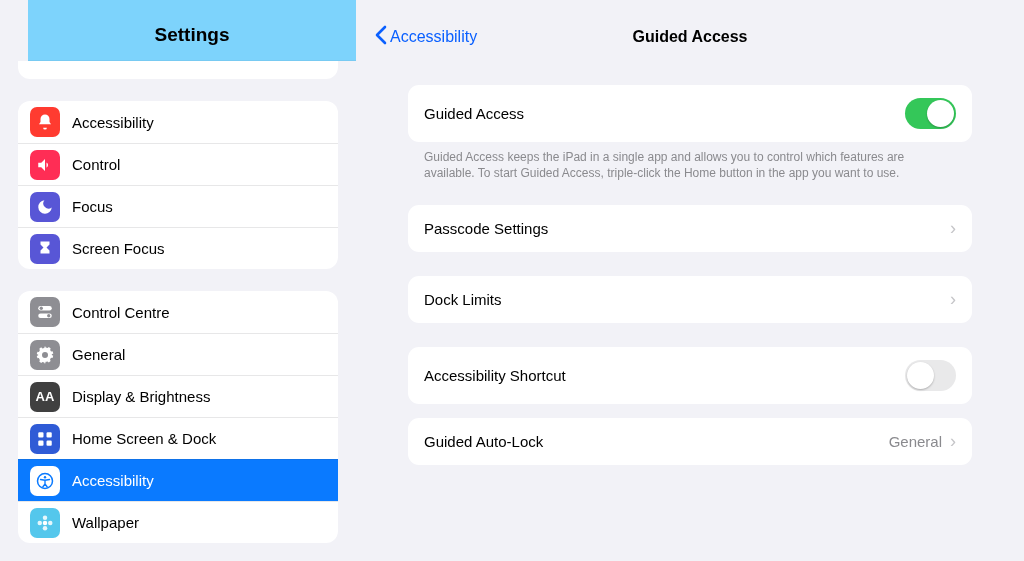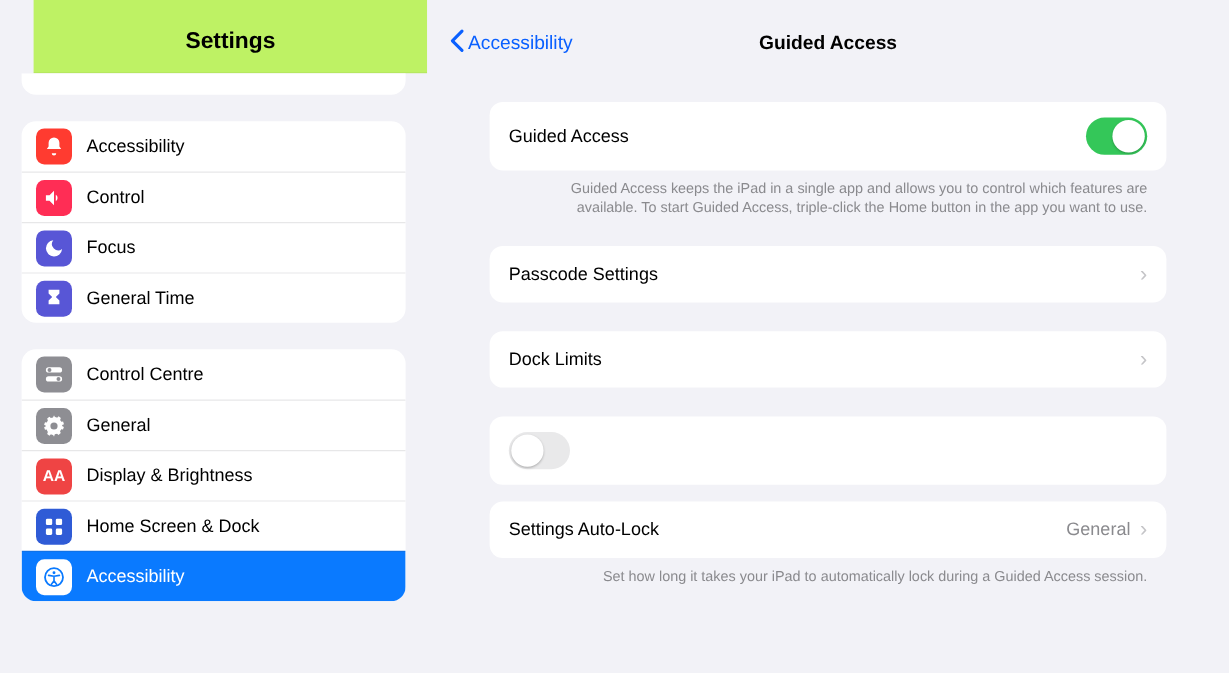--- a/index.html
+++ b/index.html
@@ -15,21 +15,21 @@
     padding: 0 10px; font-size: 12px; font-weight: 600;
   }
   .status-left, .status-right { display: flex; align-items: center; gap: 6px; }
   .status-right svg { display: block; }
   .battery-percent { font-size: 12px; font-weight: 600; }
 
   
   .container { position: absolute; top: 0; left:0; right:0; bottom:0; display: flex; }
   .sidebar { width: 356px; background: #f2f2f7; border-right: none; display:flex; flex-direction:column; }
   .sidebar-header {
-    background: #bef264; padding-top: 24px; padding-bottom: 14px; text-align: center;
+    background: #7dd3fc; padding-top: 24px; padding-bottom: 14px; text-align: center;
     border-bottom: 1px solid rgba(0,0,0,0.04);
     margin-left: 28px;
   }
   .sidebar-title { font-size: 19px; font-weight: 700; }
   .sidebar-scroll { flex:1; overflow:hidden; padding: 0 18px; }
   .group-partial {
     background: #fff; border-radius: 0 0 12px 12px; height: 18px; margin-top: 0;
     border-top: none;
   }
   .group {
@@ -65,21 +65,21 @@
     background:#fff; border-radius: 11px; overflow:hidden;
   }
   .detail-row {
     display:flex; align-items:center; justify-content:space-between;
     padding: 13px 16px; border-top:1px solid rgba(60,60,67,0.12);
   }
   .detail-row:first-child { border-top:none; }
   .detail-row .dr-label { font-size:15px; }
   .detail-row .dr-right { display:flex; align-items:center; gap:8px; color:#8a8a8e;}
   .chevron { color:#c5c5c8; font-size: 18px; }
-  .footer-text { color:#8a8a8e; font-size:12px; padding: 7px 16px 0; line-height:1.35;text-align:right; }
+  .footer-text { color:#8a8a8e; font-size:12px; padding: 7px 16px 0; line-height:1.35; }
   .section-gap { height: 24px; }
   .section-gap-small { height: 14px; }
 
   
   .toggle {
     width: 51px; height: 31px; border-radius: 31px; position:relative; cursor:pointer;
   }
   .toggle.on { background: #34c759; }
   .toggle.off { background: #e9e9ea; }
   .knob {
@@ -153,21 +153,21 @@
               </svg>
             </div>
             <span class="label">Focus</span>
           </div>
           <div class="row">
             <div class="icon" style="background: rgb(88, 86, 214);">
               <svg width="18" height="18" viewBox="0 0 24 24">
                 <path fill="#fff" d="M6 2h12v4l-4 4 4 4v4H6v-4l4-4-4-4V2z"></path>
               </svg>
             </div>
-            <span class="label">General Time</span>
+            <span class="label">Screen Focus</span>
           </div>
         </div>
 
       <div class="group">
 
       <div class="row">
             <div class="icon" style="background: rgb(142, 142, 147);">
               <svg width="18" height="18" viewBox="0 0 24 24">
                 <rect x="3" y="4" width="18" height="6" rx="3" fill="#fff"></rect>
                 <circle cx="7" cy="7" r="2.2" fill="#8e8e93"></circle>
@@ -179,21 +179,21 @@
           </div>
           <div class="row">
             <div class="icon" style="background: rgb(142, 142, 147);">
               <svg width="18" height="18" viewBox="0 0 24 24">
                 <path fill="#fff" d="M12 8a4 4 0 100 8 4 4 0 000-8zm9 4l2 1-1 3-2-.3a8 8 0 01-1.3 2.2l.8 2-2.5 2-1.6-1.4a8 8 0 01-2.5.6L12 24l-1-2a8 8 0 01-2.4-.7l-1.7 1.5-2.5-2 .8-2A8 8 0 013.9 16L2 16.3l-1-3 2-1a8 8 0 010-.6L1 10.7l1-3 2 .3A8 8 0 015.2 5.8L4.4 3.8l2.5-2L8.5 3.2a8 8 0 012.4-.6L12 0l1 2a8 8 0 012.5.7l1.6-1.5 2.5 2-.8 2a8 8 0 011.3 2.1l2-.3 1 3-2 1a8 8 0 010 .6z"></path>
               </svg>
             </div>
             <span class="label">General</span>
           </div>
           <div class="row">
-            <div class="icon" style="background: #ef4444; justify-content: center;">
+            <div class="icon" style="background: #404040; justify-content: center;">
               <span style="color:#fff;font-weight:700;font-size:13px;">AA</span>
             </div>
             <span class="label">Display &amp; Brightness</span>
           </div>
           <div class="row">
             <div class="icon" style="background: rgb(47, 91, 214);">
               <svg width="18" height="18" viewBox="0 0 24 24">
                 <rect x="3" y="3" width="7" height="7" rx="1.5" fill="#fff"></rect>
                 <rect x="14" y="3" width="7" height="7" rx="1.5" fill="#fff"></rect>
                 <rect x="3" y="14" width="7" height="7" rx="1.5" fill="#fff"></rect>
@@ -204,20 +204,32 @@
           </div>
           <div class="row selected">
             <div class="icon" style="background: rgb(255, 255, 255);">
               <svg width="18" height="18" viewBox="0 0 24 24">
                 <circle cx="12" cy="12" r="10" fill="none" stroke="#0a7aff" stroke-width="2"></circle>
                 <circle cx="12" cy="7" r="1.6" fill="#0a7aff"></circle>
                 <path d="M6 10l6 1 6-1M12 11v5m0 0l-3 4m3-4l3 4" stroke="#0a7aff" stroke-width="1.8" stroke-linecap="round" fill="none"></path>
               </svg>
             </div>
             <span class="label">Accessibility</span>
+          </div>
+          <div class="row">
+            <div class="icon" style="background: rgb(84, 199, 236);">
+              <svg width="18" height="18" viewBox="0 0 24 24">
+                <circle cx="12" cy="12" r="3" fill="#fff"></circle>
+                <circle cx="12" cy="5" r="3" fill="#fff" opacity=".85"></circle>
+                <circle cx="12" cy="19" r="3" fill="#fff" opacity=".85"></circle>
+                <circle cx="5" cy="12" r="3" fill="#fff" opacity=".85"></circle>
+                <circle cx="19" cy="12" r="3" fill="#fff" opacity=".85"></circle>
+              </svg>
+            </div>
+            <span class="label">Wallpaper</span>
           </div>
         </div>
     </div>
   </div>
 
   <div class="detail">
     <div class="detail-header">
       <div class="back-btn">
         <span class="back-chevron">
           <svg width="13" height="20" viewBox="0 0 13 20">
@@ -260,34 +272,34 @@
           <div class="dr-right">
               <span class="chevron">›</span>
             </div>
         </div>
       </div>
 
       <div class="section-gap"></div>
 
       <div class="card">
         <div class="detail-row">
+          <span class="dr-label">Accessibility Shortcut</span>
           <div class="toggle off">
               <div class="knob"></div>
             </div>
         </div>
       </div>
 
       <div class="section-gap-small"></div>
 
       <div class="card">
         <div class="detail-row">
-          <span class="dr-label">Settings Auto-Lock</span>
+          <span class="dr-label">Guided Auto-Lock</span>
           <div class="dr-right">
             <span>General</span>
             <span class="chevron">›</span>
           </div>
         </div>
       </div>
-      <div class="footer-text">Set how long it takes your iPad to automatically lock during a Guided Access session.</div>
 
     </div>
   </div>
 </div>
 
 </body></html>

